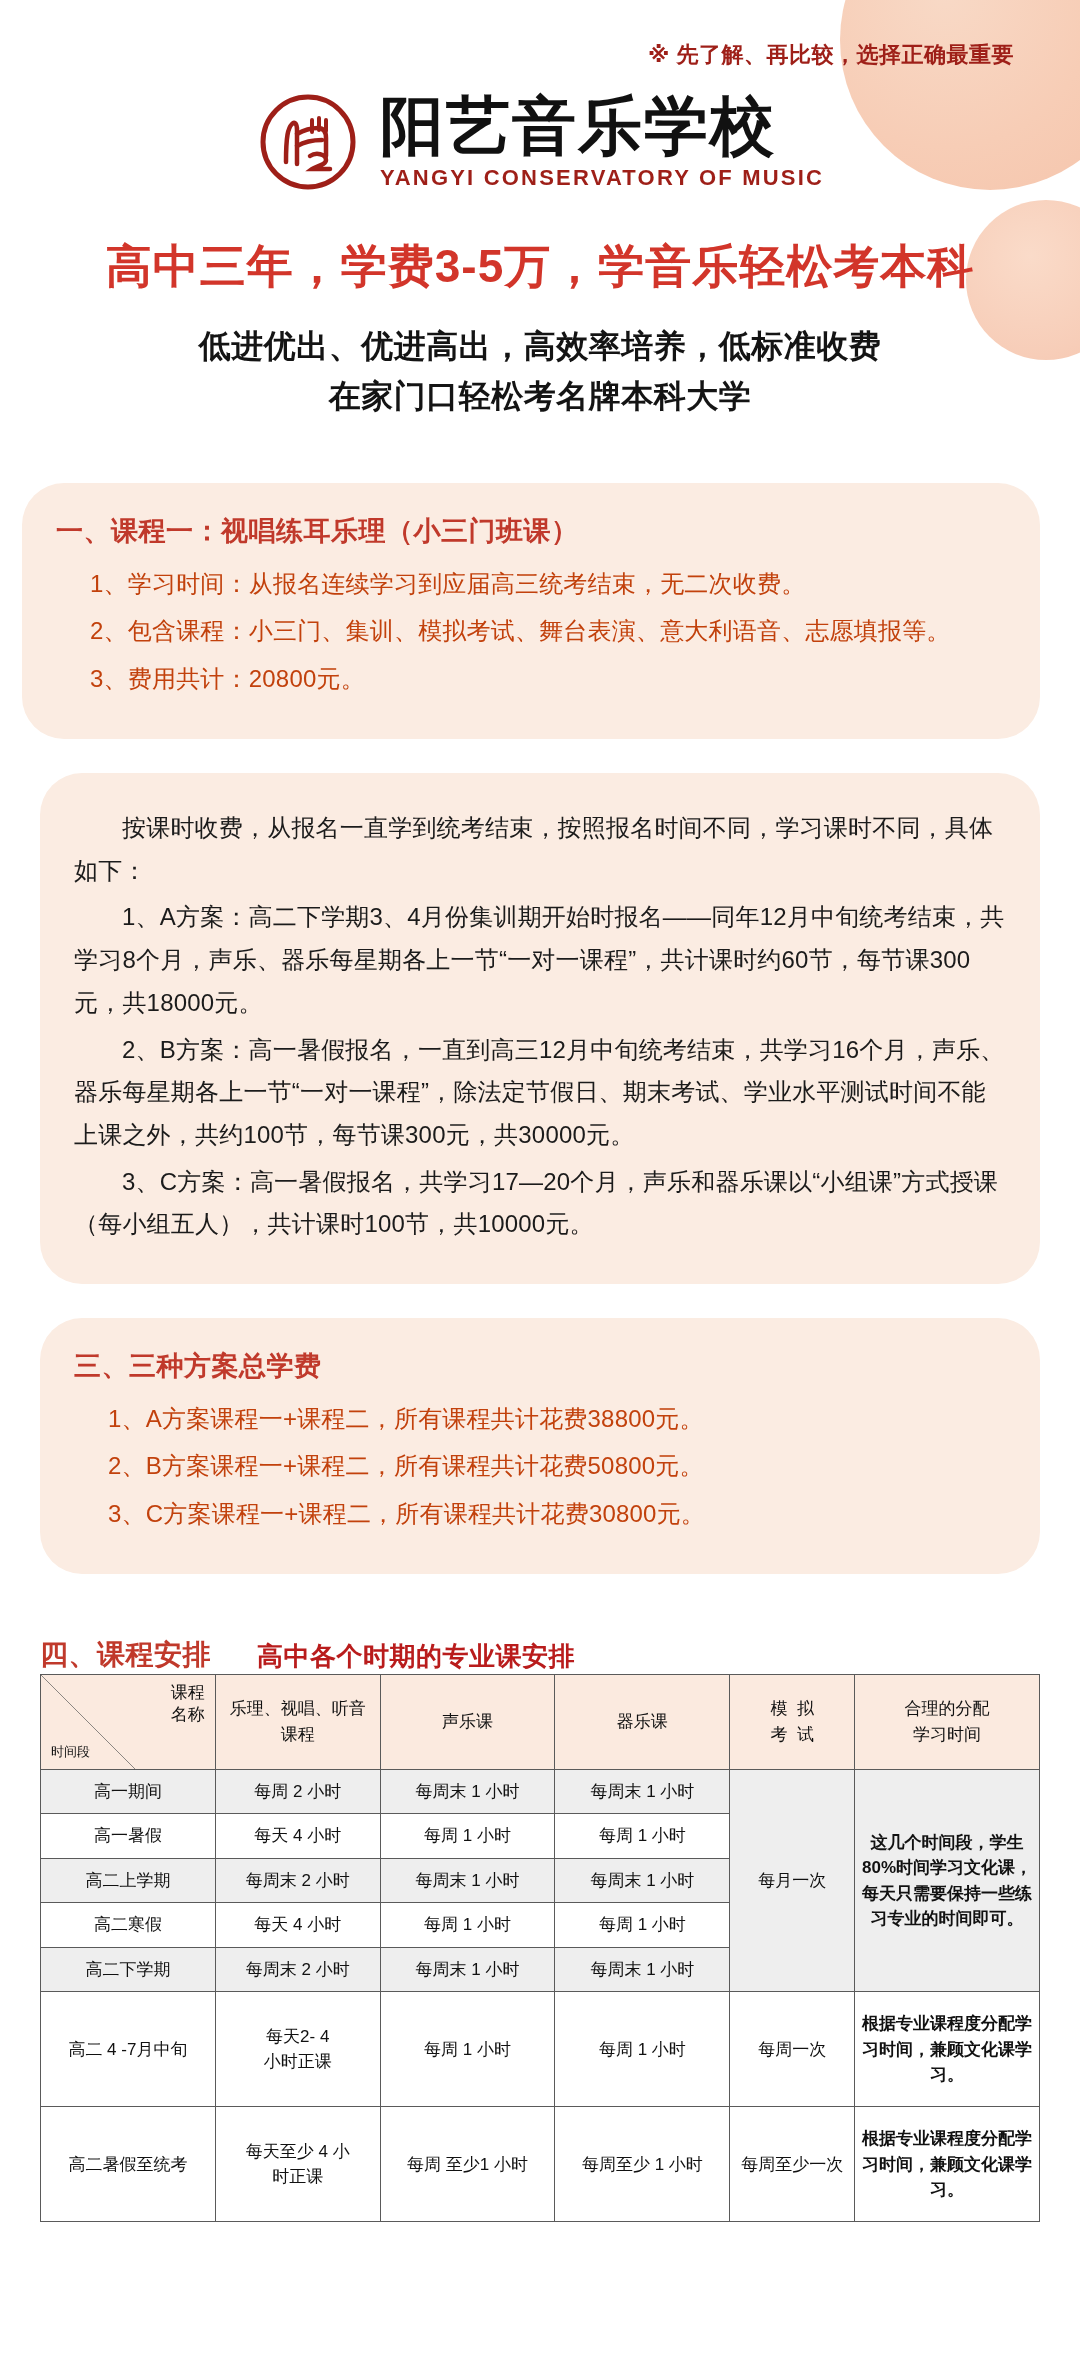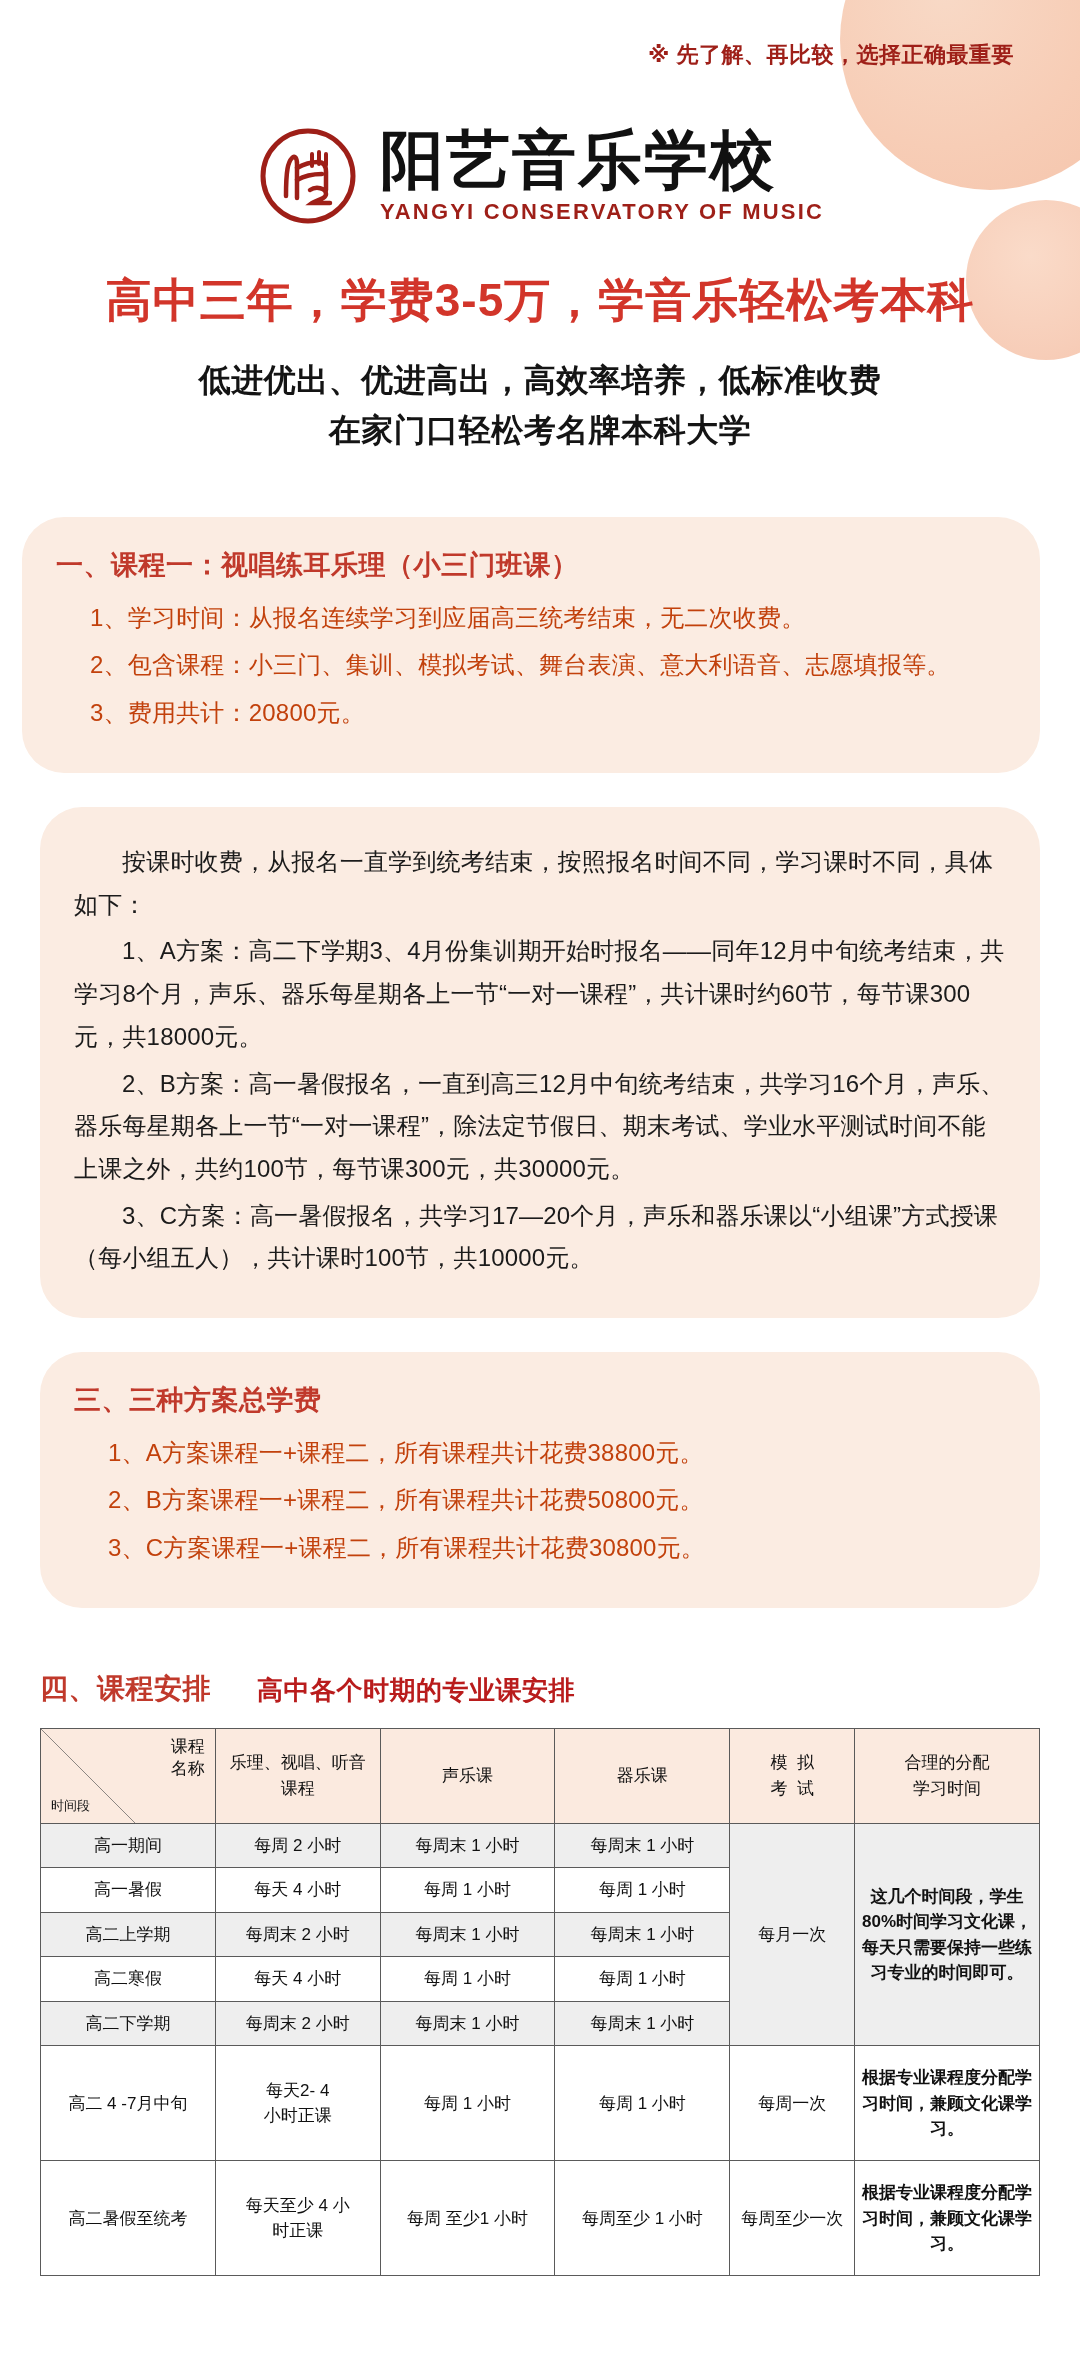--- a/index.html
+++ b/index.html
@@ -41,21 +41,21 @@
     font-size:22px;
     font-weight:bold;
     letter-spacing:.5px;
   }
 
   
   .logo-wrap{
     position:relative;z-index:3;
     display:flex;align-items:center;justify-content:center;
     gap:20px;
-    margin-top:54px;
+    margin-top:20px;
   }
   .logo-mark{
     width:104px;height:104px;flex:0 0 104px;
     position:relative;
   }
   .logo-text{display:flex;flex-direction:column;}
   .logo-cn{
     font-size:64px;
     font-weight:bold;
     color:#111111;
@@ -131,21 +131,20 @@
   }
   .para.indent{text-indent:48px;}
 
   
   .sec4{
     position:relative;z-index:3;
     margin:62px 40px 0 40px;
   }
   .sec4-head{
     display:flex;align-items:flex-end;gap:46px;
-    margin-bottom:20px;
   }
   .sec4-title{
     color:#c0392b;
     font-size:28px;
     font-weight:bold;
     letter-spacing:.5px;
     white-space:nowrap;
   }
   .sec4-sub{
     color:#b91c1c;

